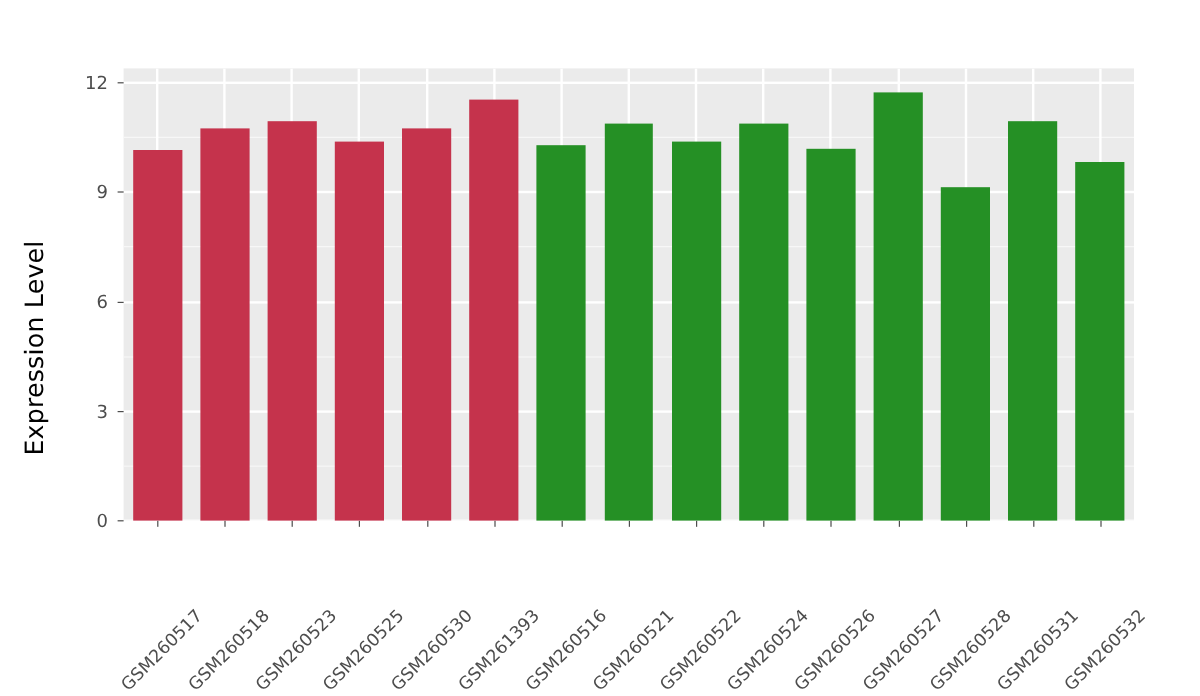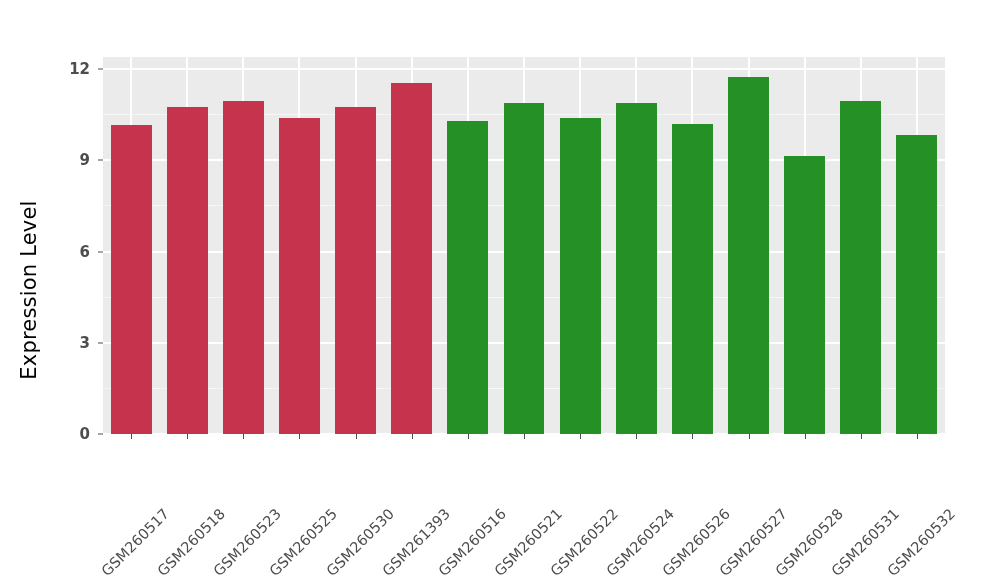--- a/index.html
+++ b/index.html
@@ -73,21 +73,20 @@
   
   .y-tick-label {
     position: absolute;
     right: 0;
     width: 30px;
     text-align: right;
     font-size: 15px;
     color: #4D4D4D;
     transform: translateY(-50%);
     white-space: nowrap;
-    font-weight: bold;
   }
   .y-tick-mark {
     position: absolute;
     left: 98px;
     width: 5px;
     height: 1px;
     background: #4D4D4D;
     transform: translateY(-50%);
   }
 

